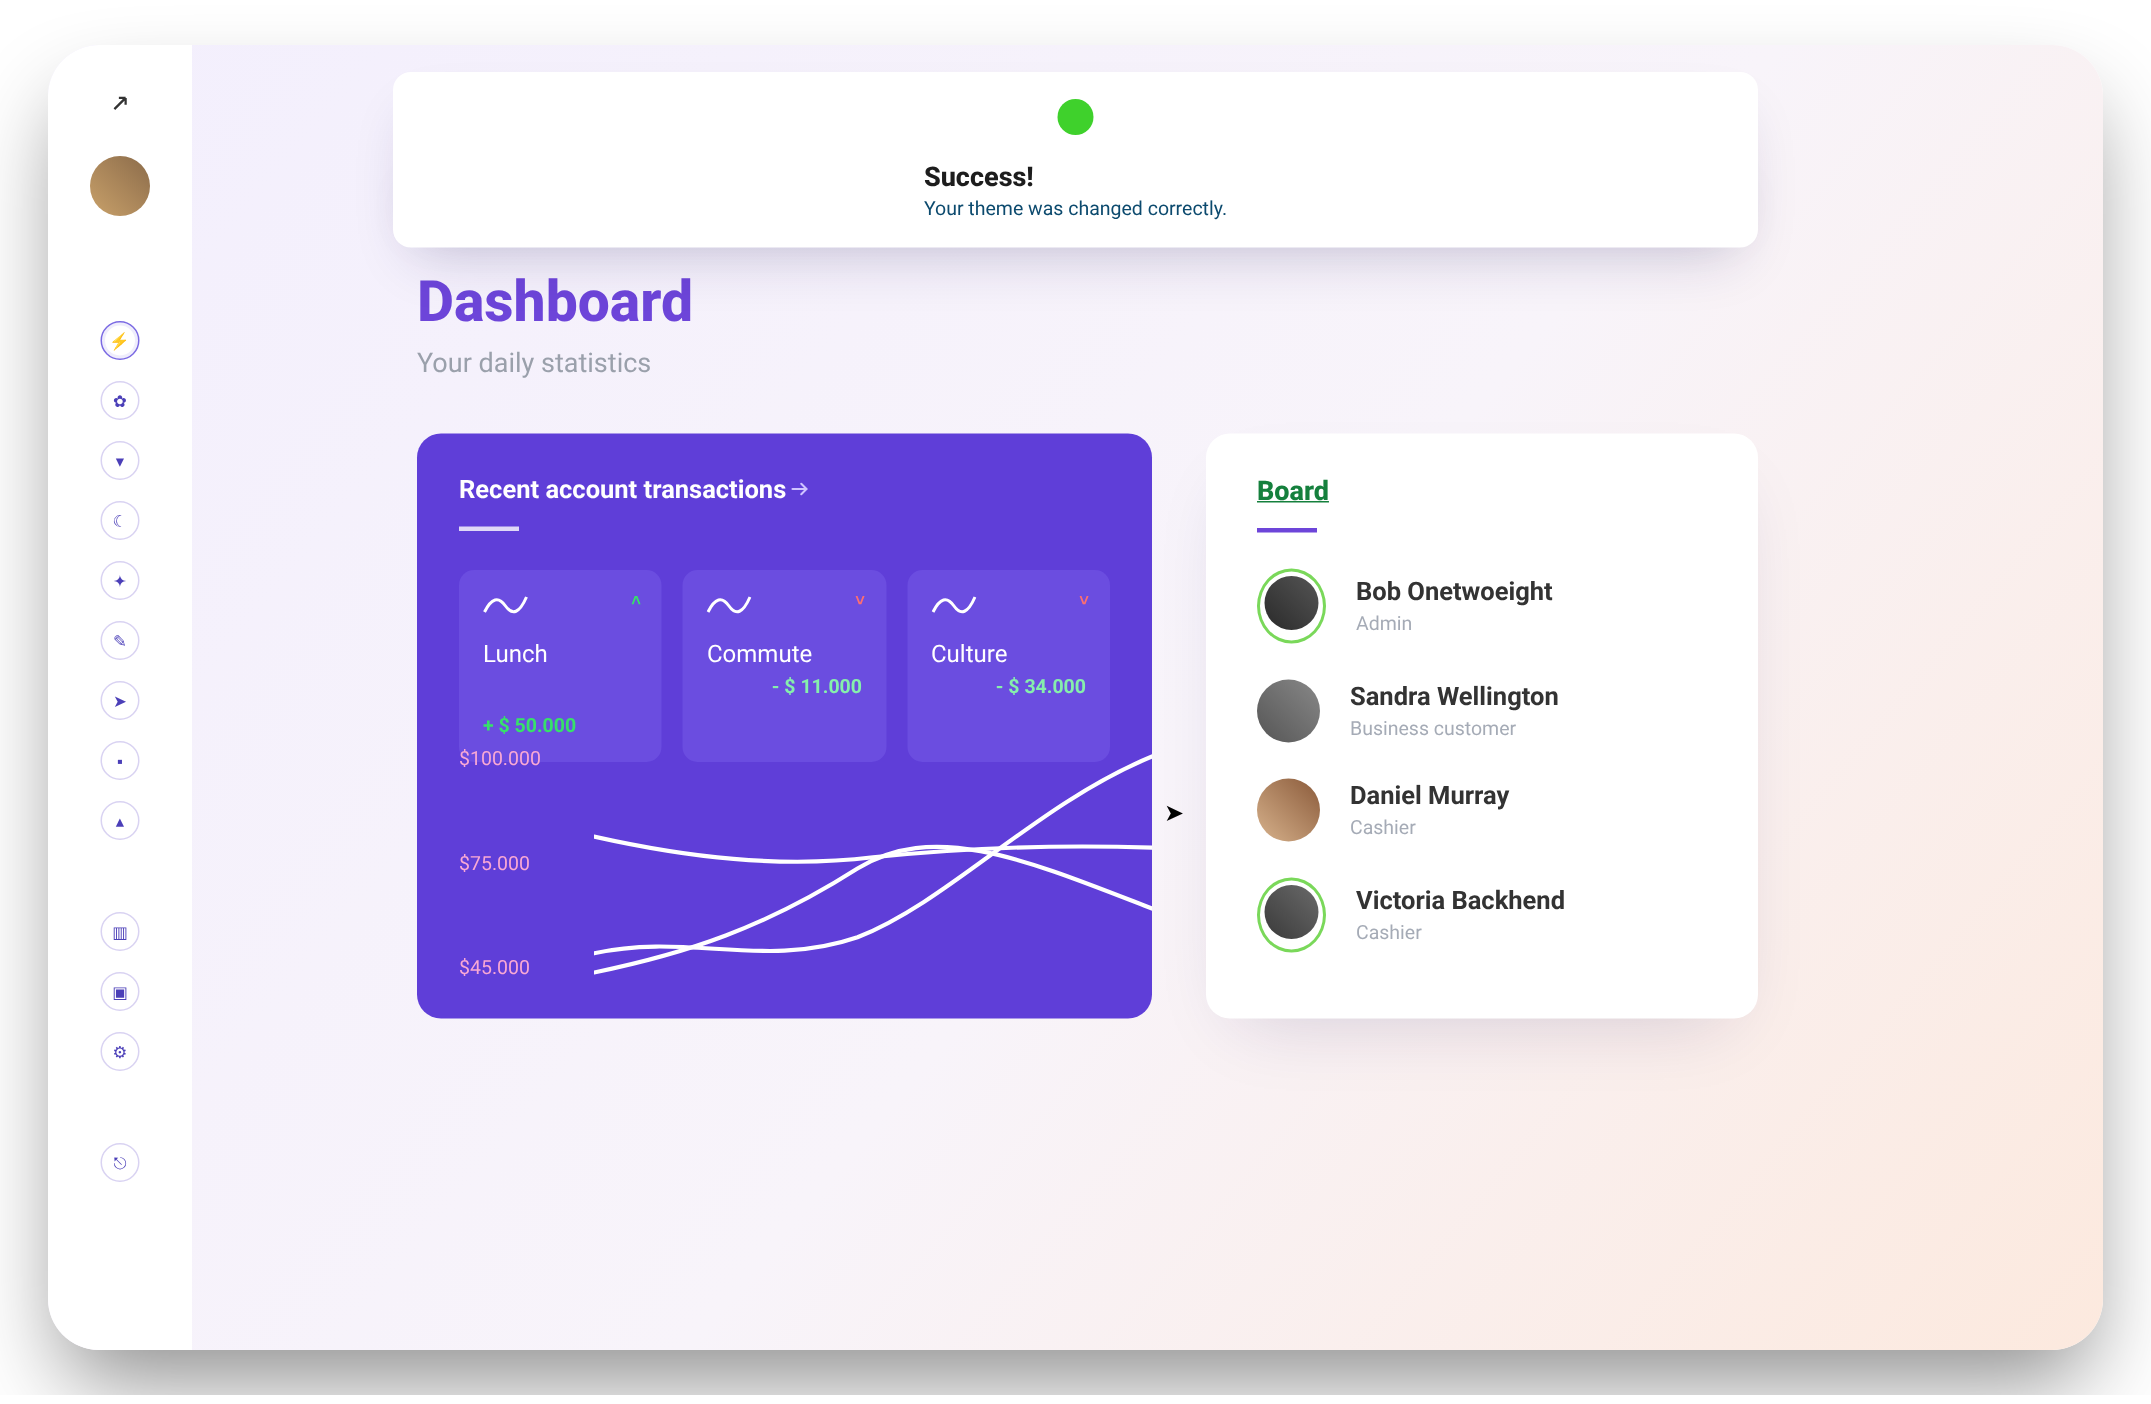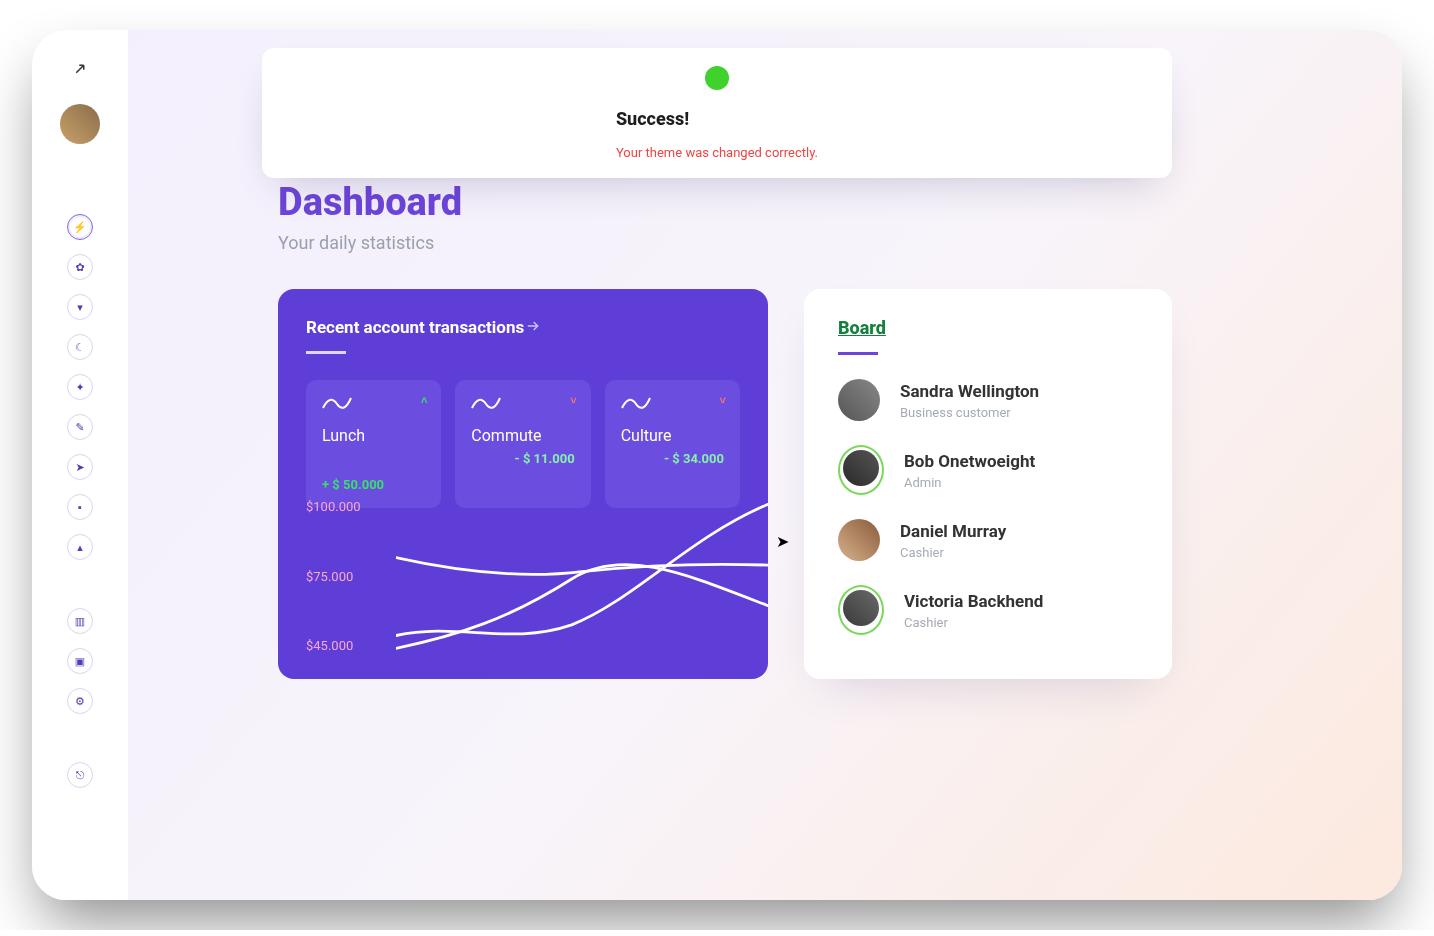--- a/index.html
+++ b/index.html
@@ -39,21 +39,21 @@
   .toast{
     position:absolute;left:230px;right:230px;top:18px;
     background:#fff;border-radius:12px;
     box-shadow:0 18px 40px -14px rgba(33,24,90,.2);
     padding:18px 26px;display:flex;gap:18px;align-items:center;
     z-index:5;
     flex-direction:column;
   }
   .toast-dot{width:24px;height:24px;border-radius:50%;background:#3fd12c;}
   .toast-title{font-weight:800;font-size:18px;color:#1d1d1d;}
-  .toast-sub{font-size:13px;color:#ef4444;margin-top:16px;}
+  .toast-sub{font-size:13px;color:#0c4a6e;margin-top:3px;}
   
   .headerbar{
     position:absolute;left:230px;right:230px;top:68px;height:54px;
     background:#fff;border-radius:8px;
     box-shadow:0 14px 34px -16px rgba(33,24,90,.15);
     display:flex;align-items:center;justify-content:space-between;
     padding:0 26px;z-index:2;
   }
   .headerbar-left{display:flex;align-items:center;gap:14px;}
   .purple-dot{width:26px;height:26px;border-radius:50%;background:#6d45d9;}
@@ -215,36 +215,36 @@
           </svg>
         </div>
       </div>
 
       <div class="board">
         <div class="board-title">Board</div>
         <div class="board-underline"></div>
         <div class="people">
 
           <div class="person">
+            <span class="ring"><span class="pavatar" style="background:linear-gradient(45deg,#2a2a2a,#555);"></span></span>
+            <div>
+              <div class="pname">Bob Onetwoeight</div>
+              <div class="prole">Admin</div>
+            </div>
+          </div>
+
+          <div class="person">
             <span class="pavatar" style="background:linear-gradient(45deg,#555,#888);"></span>
             <div>
               <div class="pname">Sandra Wellington</div>
               <div class="prole">Business customer</div>
             </div>
           </div>
 
           <div class="person">
-            <span class="ring"><span class="pavatar" style="background:linear-gradient(45deg,#2a2a2a,#555);"></span></span>
-            <div>
-              <div class="pname">Bob Onetwoeight</div>
-              <div class="prole">Admin</div>
-            </div>
-          </div>
-
-          <div class="person">
             <span class="pavatar" style="background:linear-gradient(45deg,#d7b28c,#8a5a3a);"></span>
             <div>
               <div class="pname">Daniel Murray</div>
               <div class="prole">Cashier</div>
             </div>
           </div>
 
           <div class="person">
             <span class="ring"><span class="pavatar" style="background:linear-gradient(45deg,#3a3a3a,#6a6a6a);"></span></span>
             <div>

